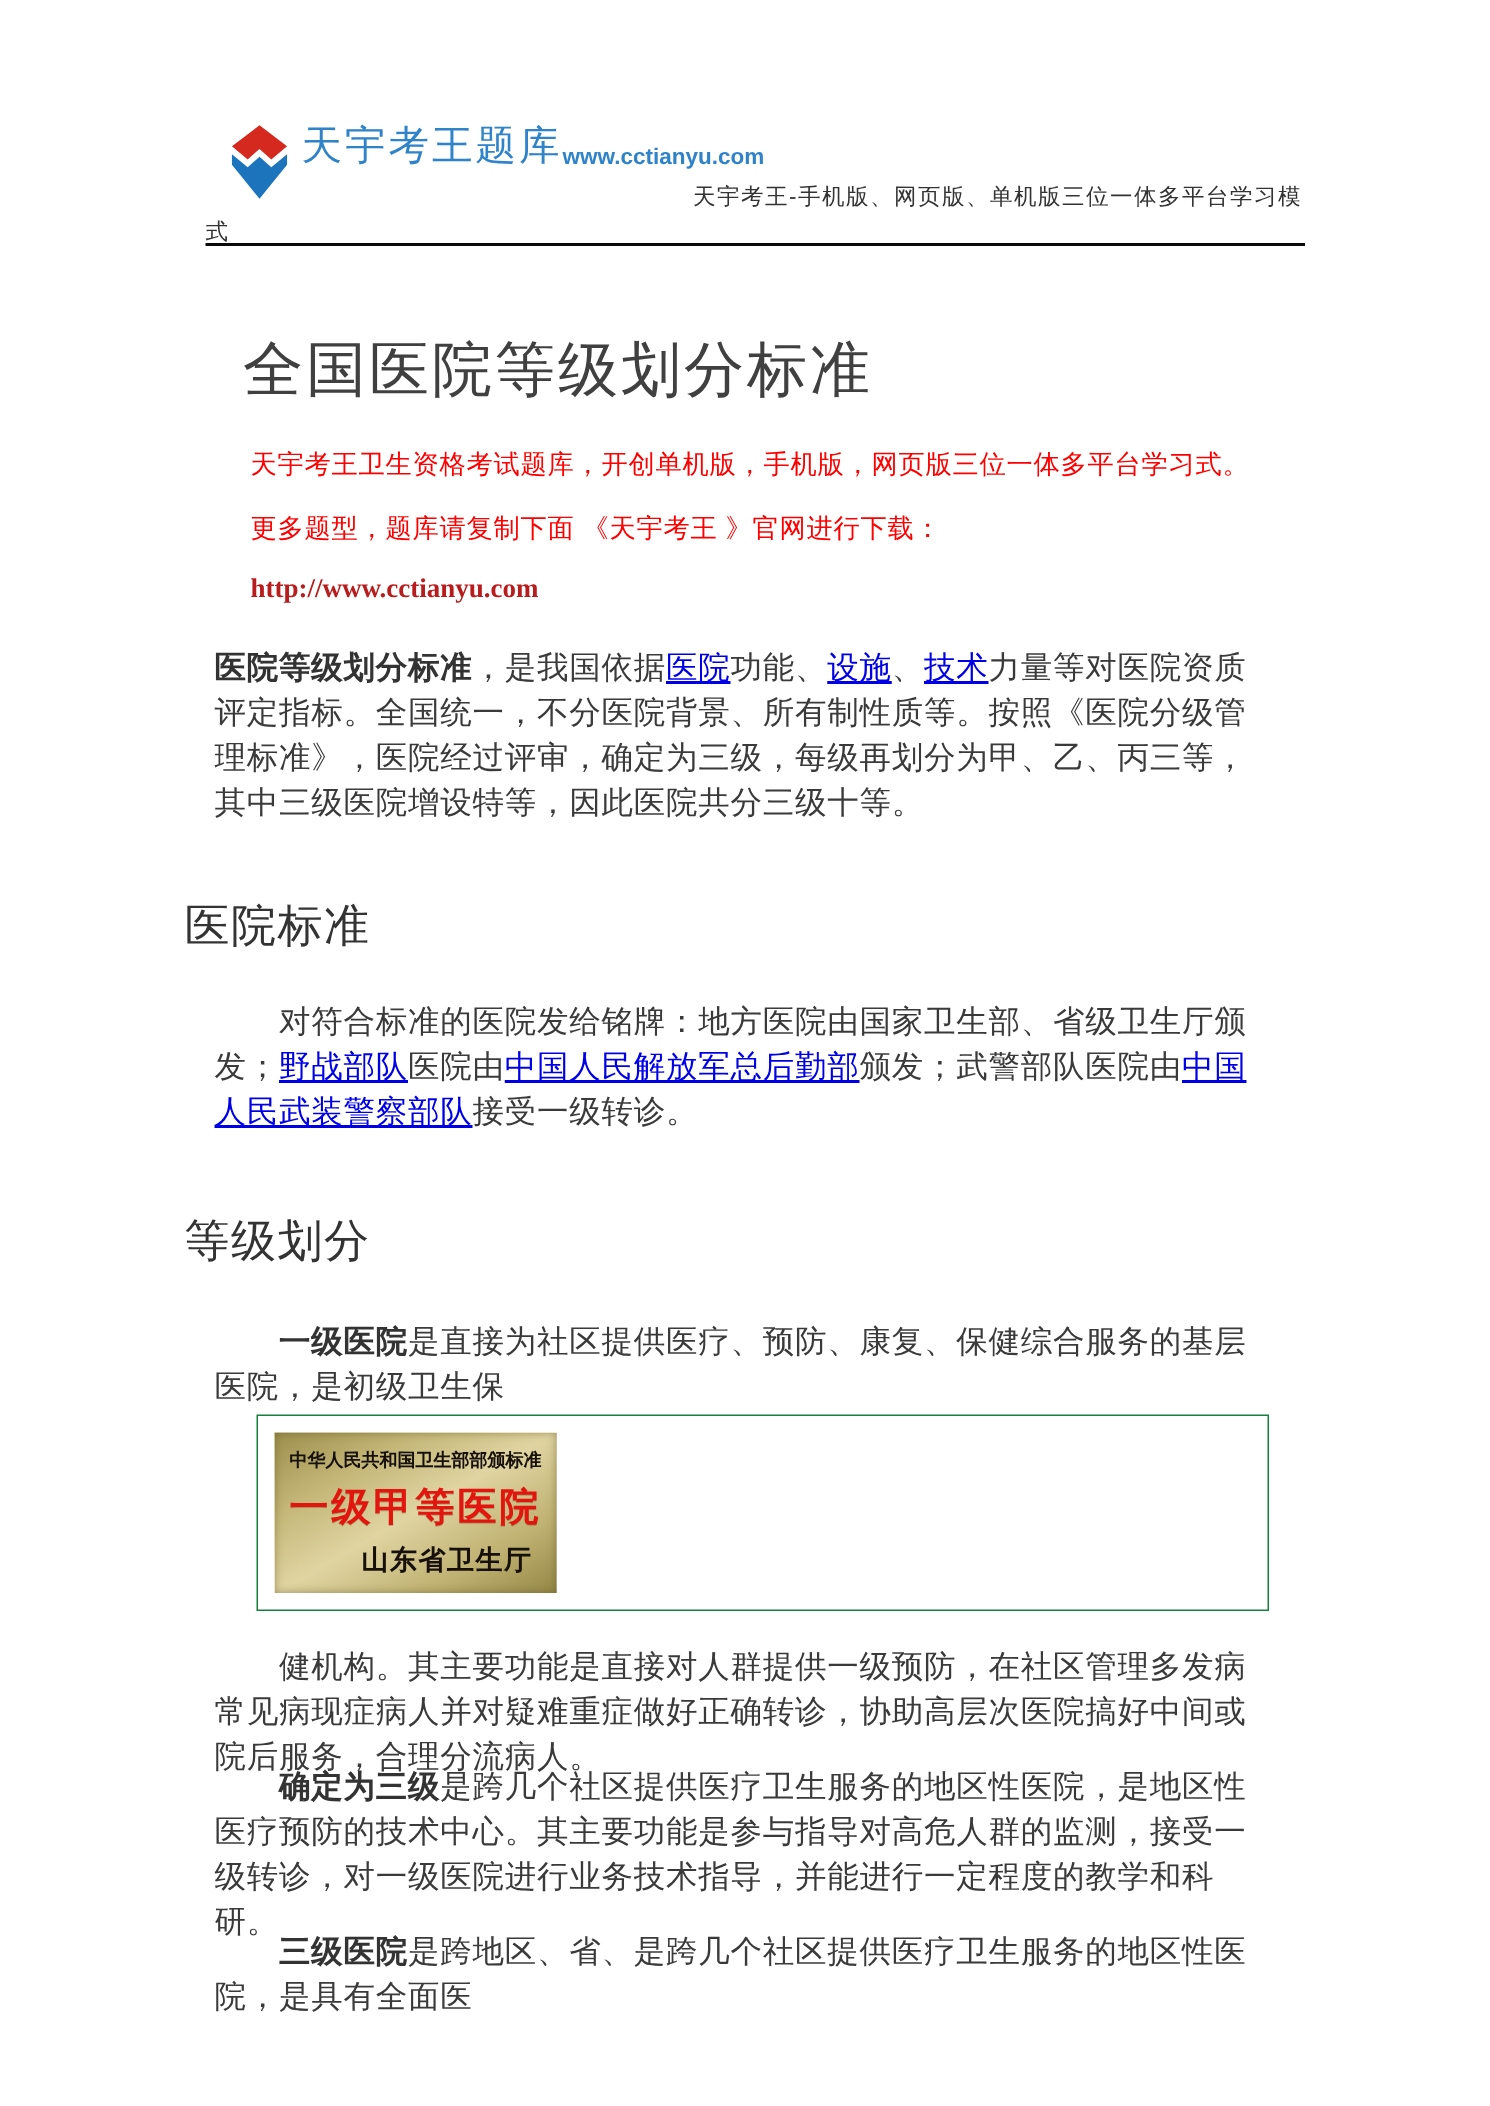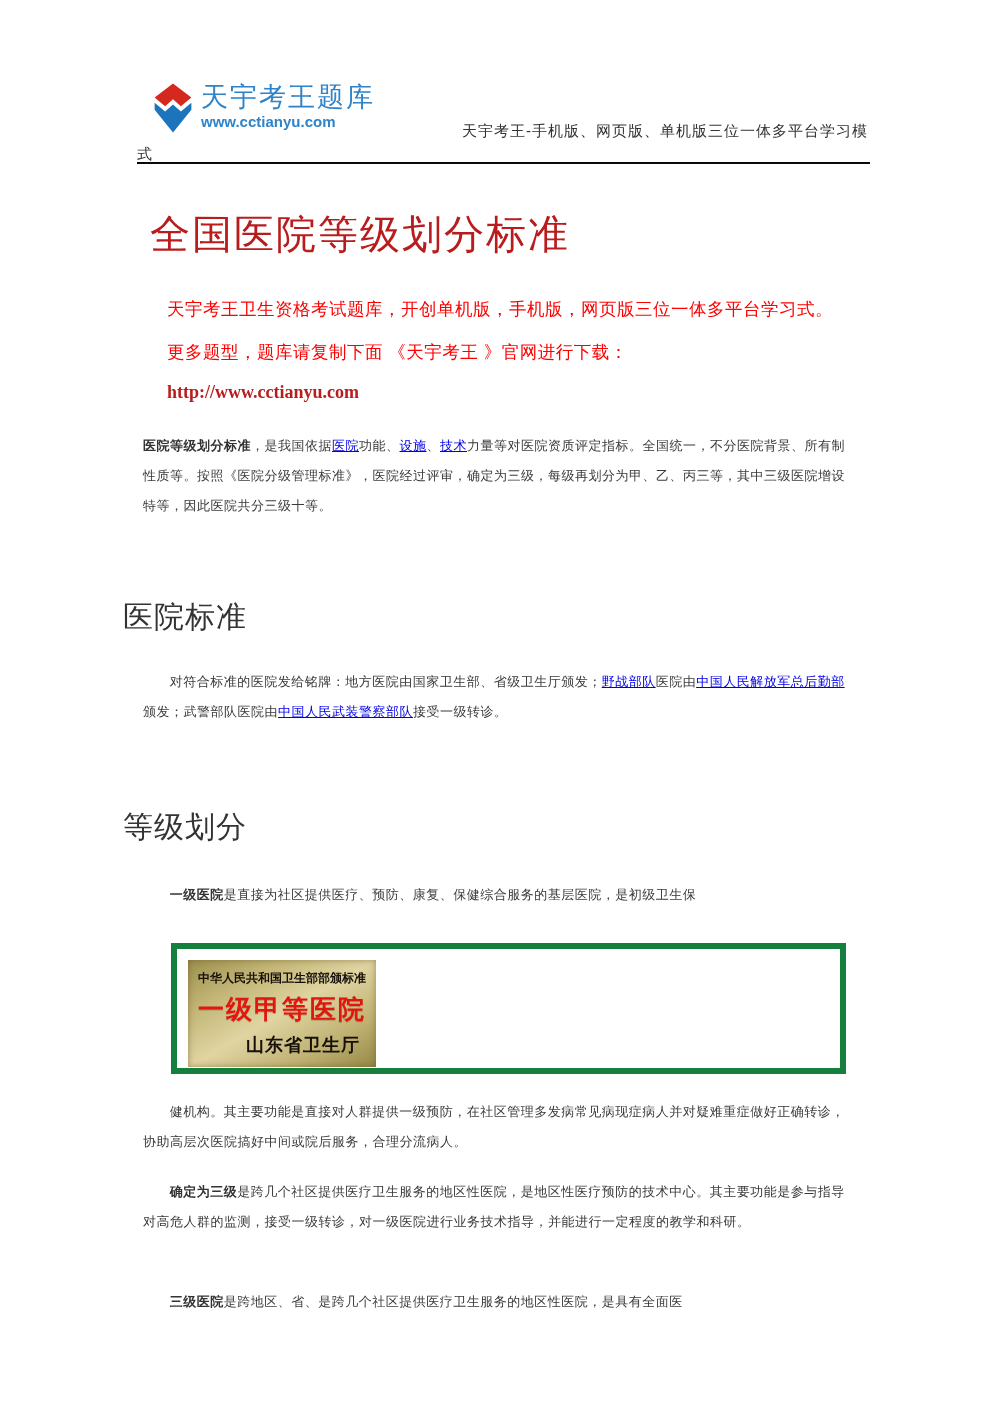--- a/index.html
+++ b/index.html
@@ -3,50 +3,50 @@
 <meta charset="utf-8">
 <style>
   * { box-sizing: border-box; }
   html,body { margin:0; padding:0; background:#ffffff; }
   body { font-family:"Liberation Sans","DejaVu Sans",sans-serif; }
   .page { position:relative; width:993px; height:1404px; background:#ffffff; overflow:hidden; margin:0 auto; }
 
   
   .logo { position:absolute; left:152px; top:82px; display:flex; align-items:flex-start; gap:7px; cursor:pointer; }
   .logo-mark { width:42px; height:52px; }
-  .logo-text { display:flex; flex-direction:column; }
+  .logo-text { display:flex; }
   .logo-brand { color:#2e83c9; font-size:27px; line-height:31px; letter-spacing:2px; }
-  .logo-site  { color:#2e83c9; font-size:15px; font-weight:bold; line-height:18px; }
+  .logo-site  { color:#2e83c9; font-size:15px; font-weight:bold; line-height:18px;margin-top:14px; }
   .tagline1 { position:absolute; top:122px; right:125px; font-size:15px; color:#333; letter-spacing:1px; white-space:nowrap; }
   .tagline2 { position:absolute; top:145px; left:137px; font-size:15px; color:#333; }
   .divider  { position:absolute; top:162px; left:137px; width:733px; height:0; border-top:2px solid #0a0a0a; }
 
   
-  .doc-title { position:absolute; top:203px; left:146px; margin:4px; font-size:40px; font-weight:normal; color:#b91c1c; letter-spacing:2px; }
+  .doc-title { position:absolute; top:203px; left:146px; margin:16px; font-size:40px; font-weight:normal; color:#404040; letter-spacing:2px; }
 
   
   .promo { position:absolute; top:296px; left:143px; width:730px; color:#fe0000;margin-left:24px; }
   .promo p { margin:0 0 17px 0; font-size:17.5px; line-height:26px; letter-spacing:0.5px; }
   .promo-link { display:inline-block; font-family:"Liberation Serif","DejaVu Serif",serif; font-weight:bold; font-size:18px; color:#b91c1c; text-decoration:none; letter-spacing:0; }
 
   
-  .body-par { font-size:13px; letter-spacing:0.5px; line-height:30px; color:#3a3a3a; width:707px; margin:0; }
+  .body-par { font-size:21px; letter-spacing:0.5px; line-height:30px; color:#3a3a3a; width:707px; margin:0; }
   .indent { text-indent:2.05em; }
   .lead { font-weight:bold; color:#333; }
   a.blue { color:#0000e6; text-decoration:underline; cursor:pointer; }
 
   .intro { position:absolute; top:431px; left:143px; }
   .h2 { position:absolute; left:123px; margin:0; font-size:30px; font-weight:normal; color:#333; letter-spacing:1px; }
   .h2-standard { top:597px; }
   .par-standard { position:absolute; top:667px; left:143px; }
   .h2-grades { top:807px; }
   .par-p1 { position:absolute; top:880px; left:143px; }
 
   
-  .imgbox { position:absolute; top:943px; left:171px; width:675px; height:131px; background:#ffffff; border:6px solid #15803d; padding:11px; }
+  .imgbox { position:absolute; top:943px; left:171px; width:675px; height:131px; background:#ffffff; border:1px solid #15803d; padding:11px; }
   .plaque { width:188px; height:107px; background:linear-gradient(150deg,#9d8f4c 0%,#c4b778 26%,#e0d4a2 50%,#c0b272 76%,#968947 100%); box-shadow:inset 0 0 6px rgba(90,80,30,.5); overflow:hidden; font-family:"Liberation Serif","DejaVu Serif",serif; }
   .plaque .l1 { margin-top:10px; text-align:center; font-weight:bold; font-size:12px; color:#17100a; letter-spacing:0; }
   .plaque .l2 { margin-top:5px; text-align:center; font-weight:bold; font-size:26px; color:#e3150e; letter-spacing:2px; text-shadow:0 1px 0 rgba(60,40,0,.25); }
   .plaque .l3 { margin-top:6px; text-align:center; padding-left:42px; font-weight:bold; font-size:18px; color:#17100a; letter-spacing:1px; }
 
   .par-p2 { position:absolute; top:1097px; left:143px; }
   .par-p3 { position:absolute; top:1177px; left:143px; }
   .par-p4 { position:absolute; top:1287px; left:143px; }
 </style>
 </head>

